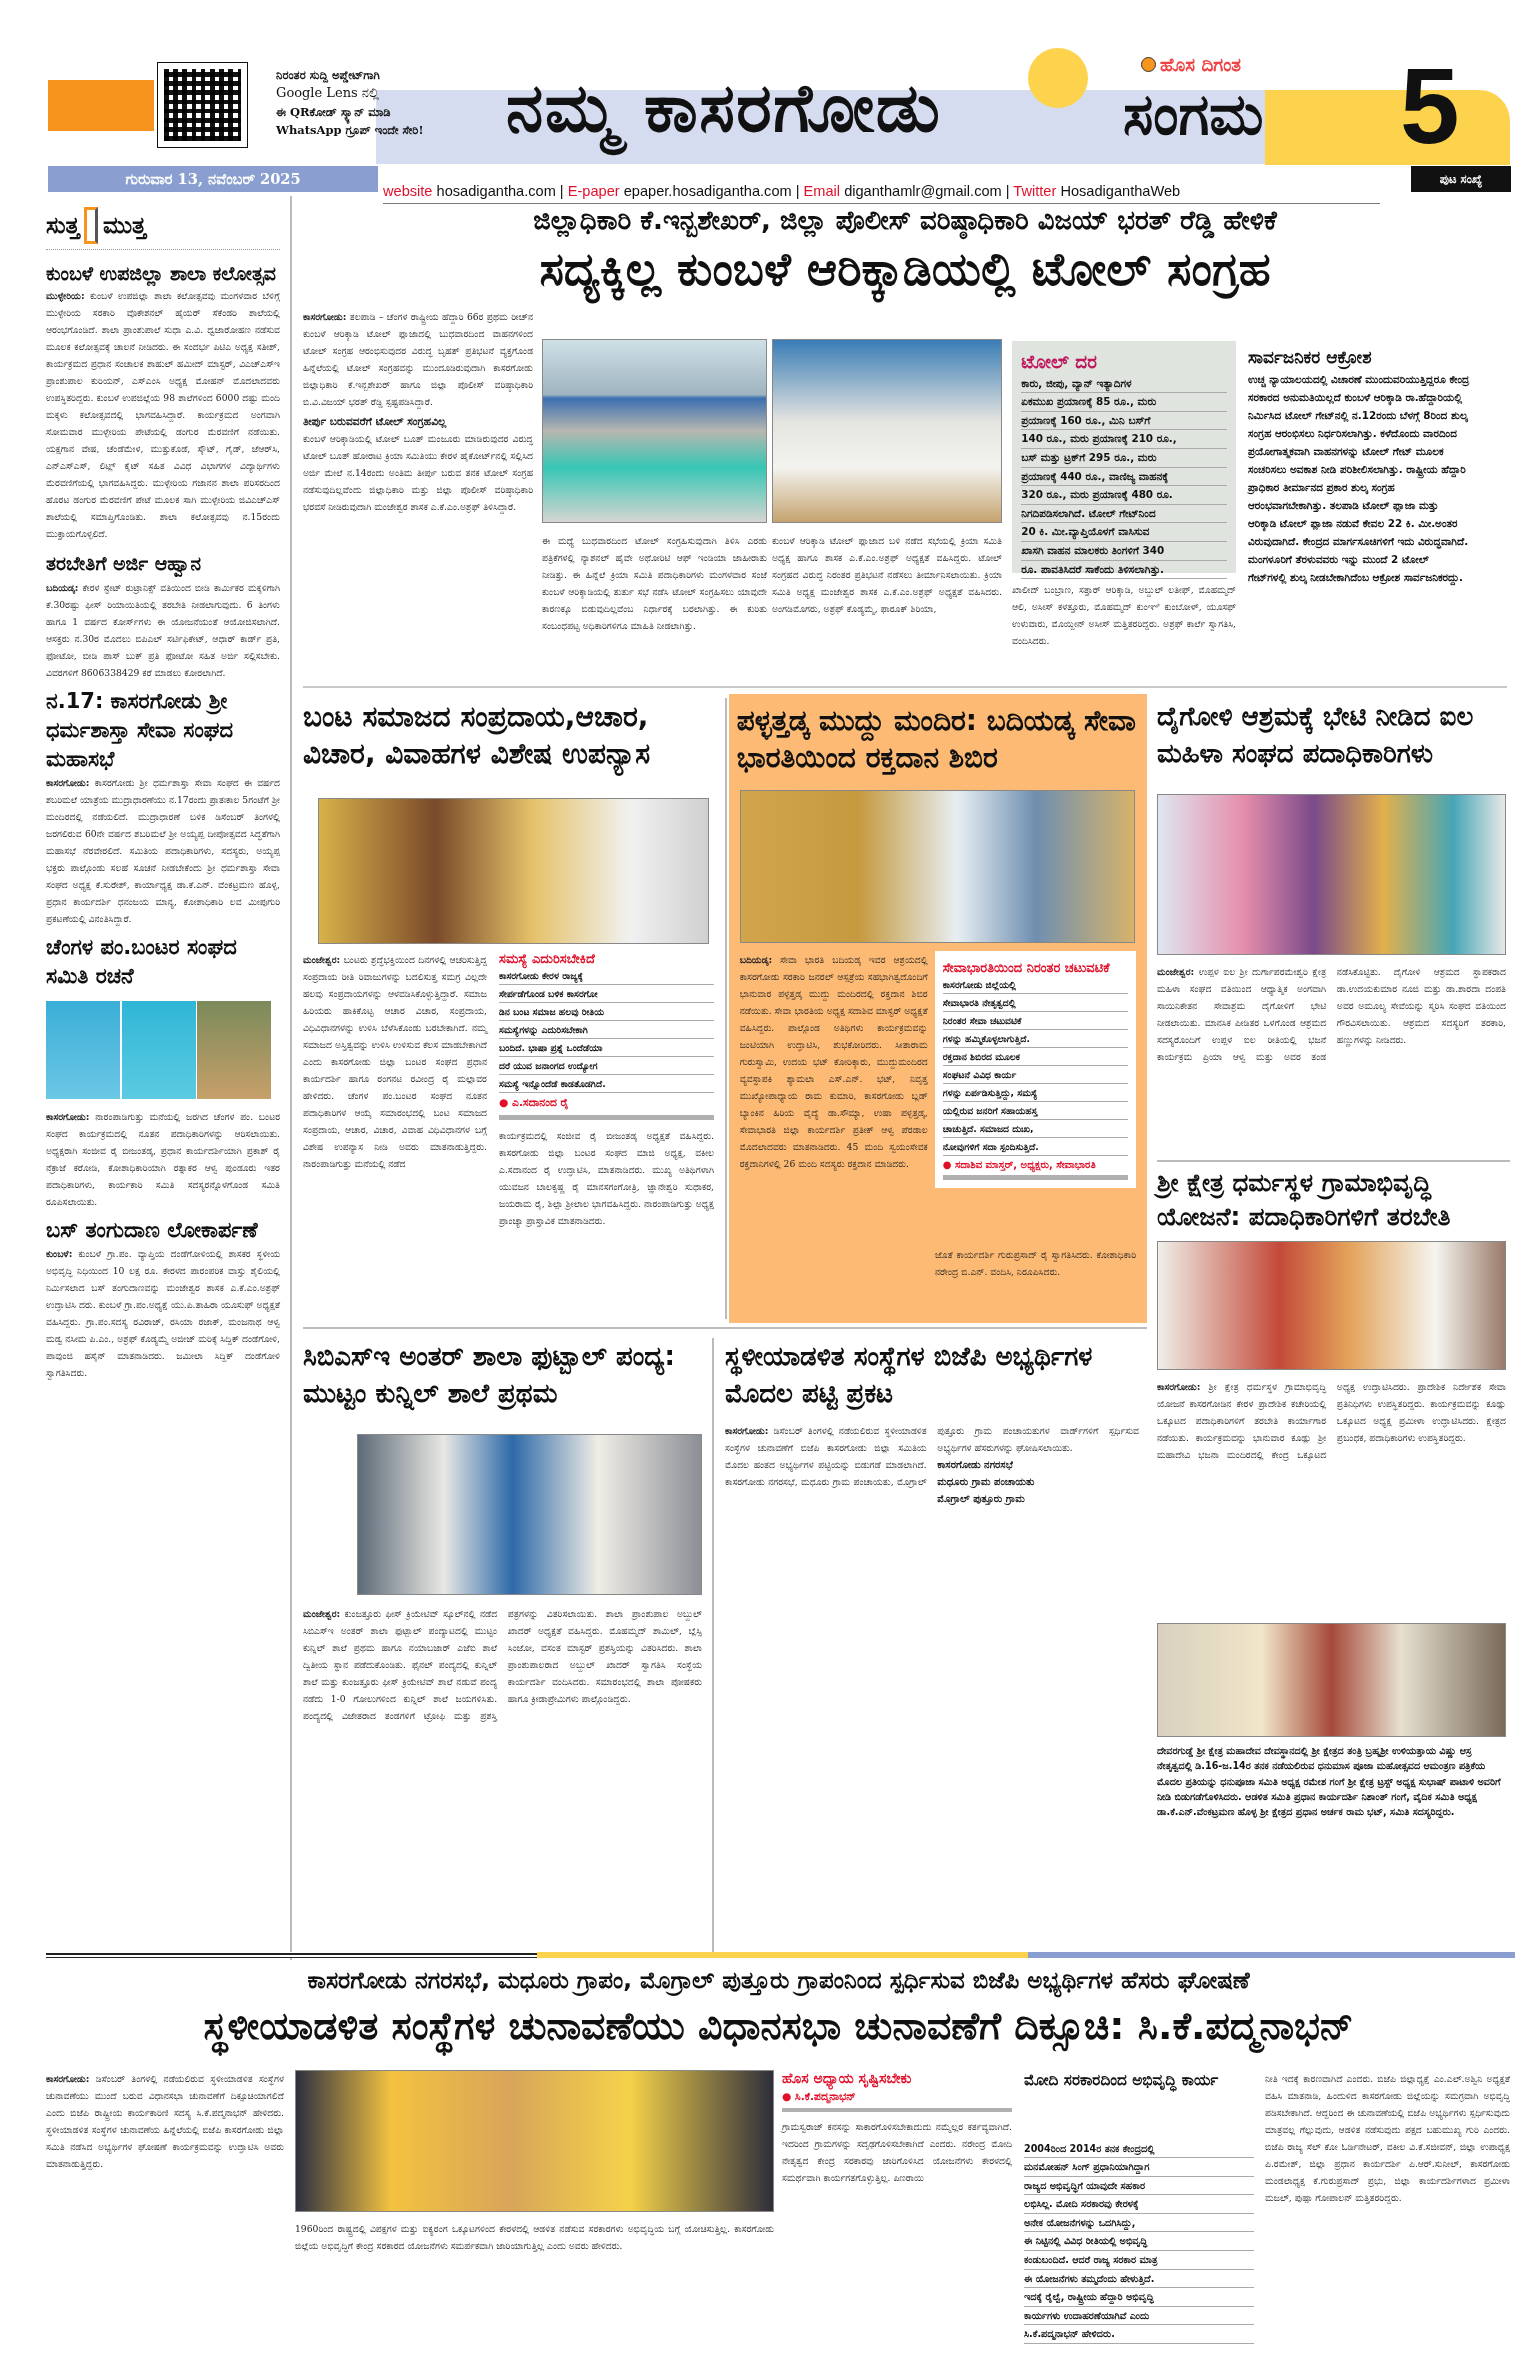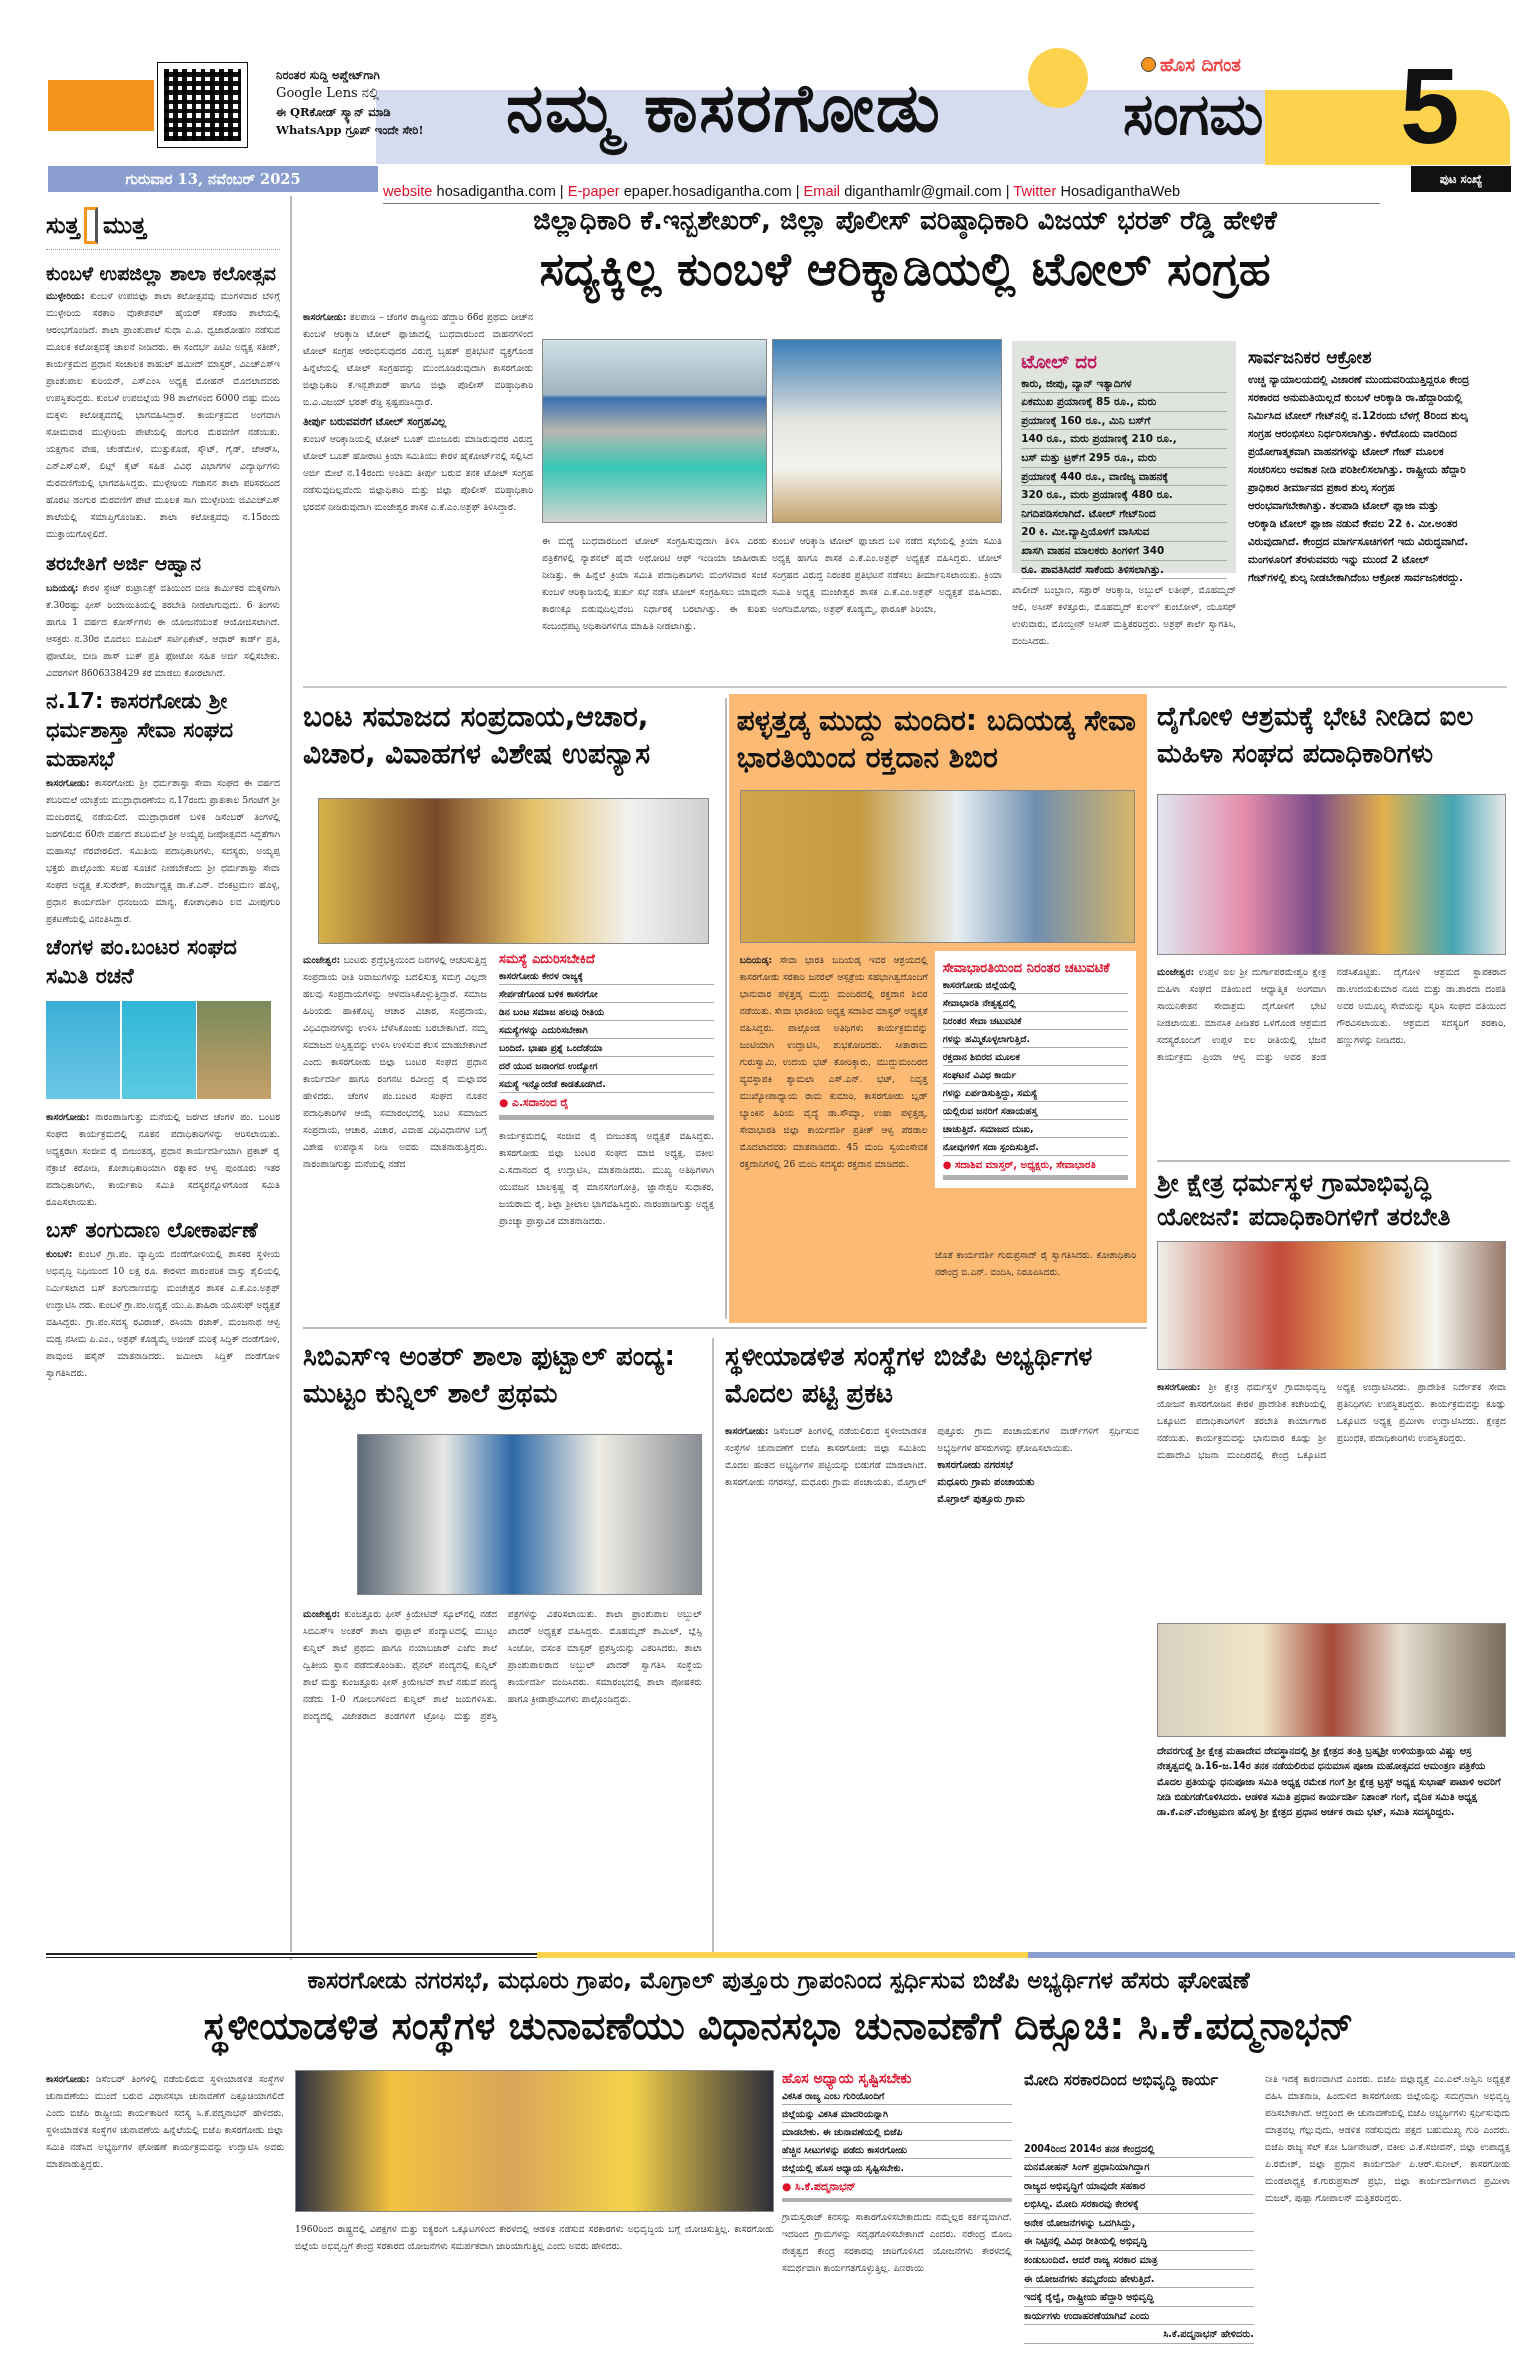--- a/index.html
+++ b/index.html
@@ -206,42 +206,35 @@
 <div class="abs" style="left:1028px;top:1952px;width:487px;height:6.1px;background:#8a9fcf;"></div>
 
 <div class="abs" style="left:46px;top:1963px;width:1465px;height:414px;">
   <div class="hl-font" style="text-align:center;font-size:23px;line-height:34px;">ಕಾಸರಗೋಡು ನಗರಸಭೆ, ಮಧೂರು ಗ್ರಾಪಂ, ಮೊಗ್ರಾಲ್ ಪುತ್ತೂರು ಗ್ರಾಪಂನಿಂದ ಸ್ಪರ್ಧಿಸುವ ಬಿಜೆಪಿ ಅಭ್ಯರ್ಥಿಗಳ ಹೆಸರು ಘೋಷಣೆ</div>
   <div class="hl-font" style="text-align:center;font-size:38px;line-height:58px;">ಸ್ಥಳೀಯಾಡಳಿತ ಸಂಸ್ಥೆಗಳ ಚುನಾವಣೆಯು ವಿಧಾನಸಭಾ ಚುನಾವಣೆಗೆ ದಿಕ್ಸೂಚಿ: ಸಿ.ಕೆ.ಪದ್ಮನಾಭನ್</div>
   <div class="abs body-text" style="left:0;top:107px;width:238px;font-size:9.2px;line-height:17px;"><b>ಕಾಸರಗೋಡು:</b> <span>ಡಿಸೆಂಬರ್ ತಿಂಗಳಲ್ಲಿ ನಡೆಯಲಿರುವ ಸ್ಥಳೀಯಾಡಳಿತ ಸಂಸ್ಥೆಗಳ ಚುನಾವಣೆಯು ಮುಂದೆ ಬರುವ ವಿಧಾನಸಭಾ ಚುನಾವಣೆಗೆ ದಿಕ್ಸೂಚಿಯಾಗಲಿದೆ ಎಂದು ಬಿಜೆಪಿ ರಾಷ್ಟ್ರೀಯ ಕಾರ್ಯಕಾರಿಣಿ ಸದಸ್ಯ ಸಿ.ಕೆ.ಪದ್ಮನಾಭನ್ ಹೇಳಿದರು. ಸ್ಥಳೀಯಾಡಳಿತ ಸಂಸ್ಥೆಗಳ ಚುನಾವಣೆಯ ಹಿನ್ನೆಲೆಯಲ್ಲಿ ಬಿಜೆಪಿ ಕಾಸರಗೋಡು ಜಿಲ್ಲಾ ಸಮಿತಿ ನಡೆಸಿದ ಅಭ್ಯರ್ಥಿಗಳ ಘೋಷಣೆ ಕಾರ್ಯಕ್ರಮವನ್ನು ಉದ್ಘಾಟಿಸಿ ಅವರು ಮಾತನಾಡುತ್ತಿದ್ದರು.</span></div>
   <div class="abs photo" style="left:249px;top:107px;width:479px;height:142px;background:linear-gradient(90deg,#2c3040 0%,#f3c240 20%,#d8a55a 45%,#f5d24a 70%,#2e2e3a 100%);"></div>
   <div class="abs body-text" style="left:249px;top:257px;width:479px;font-size:9.2px;line-height:17px;"><span>1960ರಿಂದ ರಾಷ್ಟ್ರದಲ್ಲಿ ವಿಪಕ್ಷಗಳ ಮತ್ತು ಐಕ್ಯರಂಗ ಒಕ್ಕೂಟಗಳಿಂದ ಕೇರಳದಲ್ಲಿ ಆಡಳಿತ ನಡೆಸುವ ಸರಕಾರಗಳು ಅಭಿವೃದ್ಧಿಯ ಬಗ್ಗೆ ಯೋಚಿಸುತ್ತಿಲ್ಲ. ಕಾಸರಗೋಡು ಜಿಲ್ಲೆಯ ಅಭಿವೃದ್ಧಿಗೆ ಕೇಂದ್ರ ಸರಕಾರದ ಯೋಜನೆಗಳು ಸಮರ್ಪಕವಾಗಿ ಜಾರಿಯಾಗುತ್ತಿಲ್ಲ ಎಂದು ಅವರು ಹೇಳಿದರು.</span></div>
   <div class="quote-box" style="left:736px;top:107px;width:230px;">
     <div class="quote-title" style="font-size:14px;">ಹೊಸ ಅಧ್ಯಾಯ ಸೃಷ್ಟಿಸಬೇಕು</div>
-    <div class="quote-text" id="q3-lines" style="font-size:9.2px;line-height:17px;">
-        <span style="display: block; border-bottom: 0.8px solid rgb(170, 170, 170);">ವಿಕಸಿತ ರಾಜ್ಯ ಎಂಬ ಗುರಿಯೊಂದಿಗೆ</span>
-        <span style="display: block; border-bottom: 0.8px solid rgb(170, 170, 170);">ಜಿಲ್ಲೆಯನ್ನು ವಿಕಸಿತ ಮಾದರಿಯನ್ನಾಗಿ</span>
-        <span style="display: block; border-bottom: 0.8px solid rgb(170, 170, 170);">ಮಾಡಬೇಕು. ಈ ಚುನಾವಣೆಯಲ್ಲಿ ಬಿಜೆಪಿ</span>
-        <span style="display: block; border-bottom: 0.8px solid rgb(170, 170, 170);">ಹೆಚ್ಚಿನ ಸೀಟುಗಳನ್ನು ಪಡೆದು ಕಾಸರಗೋಡು</span>
-        <span style="display: block; border-bottom: 0.8px solid rgb(170, 170, 170);">ಜಿಲ್ಲೆಯಲ್ಲಿ ಹೊಸ ಅಧ್ಯಾಯ ಸೃಷ್ಟಿಸಬೇಕು.</span>
-      </div>
     <div class="quote-author" style="font-size:10.7px;margin-top:3.1px;">ಸಿ.ಕೆ.ಪದ್ಮನಾಭನ್</div>
     <div class="gray-bar" style="margin-top:4.6px;height:4.6px;"></div>
     <div class="body-text" style="margin-top:6.1px;font-size:9.2px;line-height:17px;">ಗ್ರಾಮಸ್ವರಾಜ್ ಕನಸನ್ನು ಸಾಕಾರಗೊಳಿಸಬೇಕಾದುದು ನಮ್ಮೆಲ್ಲರ ಕರ್ತವ್ಯವಾಗಿದೆ. ಇದರಿಂದ ಗ್ರಾಮಗಳನ್ನು ಸದೃಢಗೊಳಿಸಬೇಕಾಗಿದೆ ಎಂದರು. ನರೇಂದ್ರ ಮೋದಿ ನೇತೃತ್ವದ ಕೇಂದ್ರ ಸರಕಾರವು ಜಾರಿಗೊಳಿಸಿದ ಯೋಜನೆಗಳು ಕೇರಳದಲ್ಲಿ ಸಮರ್ಥವಾಗಿ ಕಾರ್ಯಗತಗೊಳ್ಳುತ್ತಿಲ್ಲ. ಪಿಣರಾಯಿ</div>
   </div>
   <div class="quote-box" style="left:978px;top:107px;width:230px;">
     <div class="hl-font" style="font-size:15.3px;line-height:21.5px;">ಮೋದಿ ಸರಕಾರದಿಂದ ಅಭಿವೃದ್ಧಿ ಕಾರ್ಯ</div>
     <div class="quote-text" id="q4-lines" style="font-size:9.6px;line-height:17.6px;">
         <span style="display: block; border-bottom: 0.8px solid rgb(170, 170, 170); margin-top: 48px;">2004ರಿಂದ 2014ರ ತನಕ ಕೇಂದ್ರದಲ್ಲಿ</span>
         <span style="display: block; border-bottom: 0.8px solid rgb(170, 170, 170);">ಮನಮೋಹನ್ ಸಿಂಗ್ ಪ್ರಧಾನಿಯಾಗಿದ್ದಾಗ</span>
         <span style="display: block; border-bottom: 0.8px solid rgb(170, 170, 170);">ರಾಜ್ಯದ ಅಭಿವೃದ್ಧಿಗೆ ಯಾವುದೇ ಸಹಕಾರ</span>
         <span style="display: block; border-bottom: 0.8px solid rgb(170, 170, 170);">ಲಭಿಸಿಲ್ಲ. ಮೋದಿ ಸರಕಾರವು ಕೇರಳಕ್ಕೆ</span>
         <span style="display: block; border-bottom: 0.8px solid rgb(170, 170, 170);">ಅನೇಕ ಯೋಜನೆಗಳನ್ನು ಒದಗಿಸಿದ್ದು,</span>
         <span style="display: block; border-bottom: 0.8px solid rgb(170, 170, 170);">ಈ ನಿಟ್ಟಿನಲ್ಲಿ ವಿವಿಧ ರೀತಿಯಲ್ಲಿ ಅಭಿವೃದ್ಧಿ</span>
         <span style="display: block; border-bottom: 0.8px solid rgb(170, 170, 170);">ಕಂಡುಬಂದಿದೆ. ಆದರೆ ರಾಜ್ಯ ಸರಕಾರ ಮಾತ್ರ</span>
         <span style="display: block; border-bottom: 0.8px solid rgb(170, 170, 170);">ಈ ಯೋಜನೆಗಳು ತಮ್ಮದೆಂದು ಹೇಳುತ್ತಿದೆ.</span>
         <span style="display: block; border-bottom: 0.8px solid rgb(170, 170, 170);">ಇದಕ್ಕೆ ರೈಲ್ವೆ, ರಾಷ್ಟ್ರೀಯ ಹೆದ್ದಾರಿ ಅಭಿವೃದ್ಧಿ</span>
         <span style="display: block; border-bottom: 0.8px solid rgb(170, 170, 170);">ಕಾರ್ಯಗಳು ಉದಾಹರಣೆಯಾಗಿವೆ ಎಂದು</span>
-        <span style="display: block; border-bottom: 0.8px solid rgb(170, 170, 170); text-align: right;">ಸಿ.ಕೆ.ಪದ್ಮನಾಭನ್ ಹೇಳಿದರು.</span>
+        <span style="display: block; border-bottom: 0.8px solid rgb(170, 170, 170);">ಸಿ.ಕೆ.ಪದ್ಮನಾಭನ್ ಹೇಳಿದರು.</span>
       </div>
   </div>
   <div class="abs body-text" style="left:1219px;top:107px;width:245px;font-size:9.2px;line-height:17px;"><span>ನೀತಿ ಇದಕ್ಕೆ ಕಾರಣವಾಗಿದೆ ಎಂದರು. ಬಿಜೆಪಿ ಜಿಲ್ಲಾಧ್ಯಕ್ಷೆ ಎಂ.ಎಲ್.ಅಶ್ವಿನಿ ಅಧ್ಯಕ್ಷತೆ ವಹಿಸಿ ಮಾತನಾಡಿ, ಹಿಂದುಳಿದ ಕಾಸರಗೋಡು ಜಿಲ್ಲೆಯನ್ನು ಸಮಗ್ರವಾಗಿ ಅಭಿವೃದ್ಧಿ ಪಡಿಸಬೇಕಾಗಿದೆ. ಆದ್ದರಿಂದ ಈ ಚುನಾವಣೆಯಲ್ಲಿ ಬಿಜೆಪಿ ಅಭ್ಯರ್ಥಿಗಳು ಸ್ಪರ್ಧಿಸುವುದು ಮಾತ್ರವಲ್ಲ ಗೆಲ್ಲುವುದು, ಆಡಳಿತ ನಡೆಸುವುದು ಪಕ್ಷದ ಬಹುಮುಖ್ಯ ಗುರಿ ಎಂದರು. ಬಿಜೆಪಿ ರಾಜ್ಯ ಸೆಲ್ ಕೋ ಓರ್ಡಿನೇಟರ್, ವಕೀಲ ವಿ.ಕೆ.ಸಜೀವನ್, ಜಿಲ್ಲಾ ಉಪಾಧ್ಯಕ್ಷ ಪಿ.ರಮೇಶ್, ಜಿಲ್ಲಾ ಪ್ರಧಾನ ಕಾರ್ಯದರ್ಶಿ ಪಿ.ಆರ್.ಸುನೀಲ್, ಕಾಸರಗೋಡು ಮಂಡಲಾಧ್ಯಕ್ಷ ಕೆ.ಗುರುಪ್ರಸಾದ್ ಪ್ರಭು, ಜಿಲ್ಲಾ ಕಾರ್ಯದರ್ಶಿಗಳಾದ ಪ್ರಮೀಳಾ ಮಜಲ್, ಪುಷ್ಪಾ ಗೋಪಾಲನ್ ಮತ್ತಿತರರಿದ್ದರು.</span></div>
 </div>
 
 
 </body></html>

